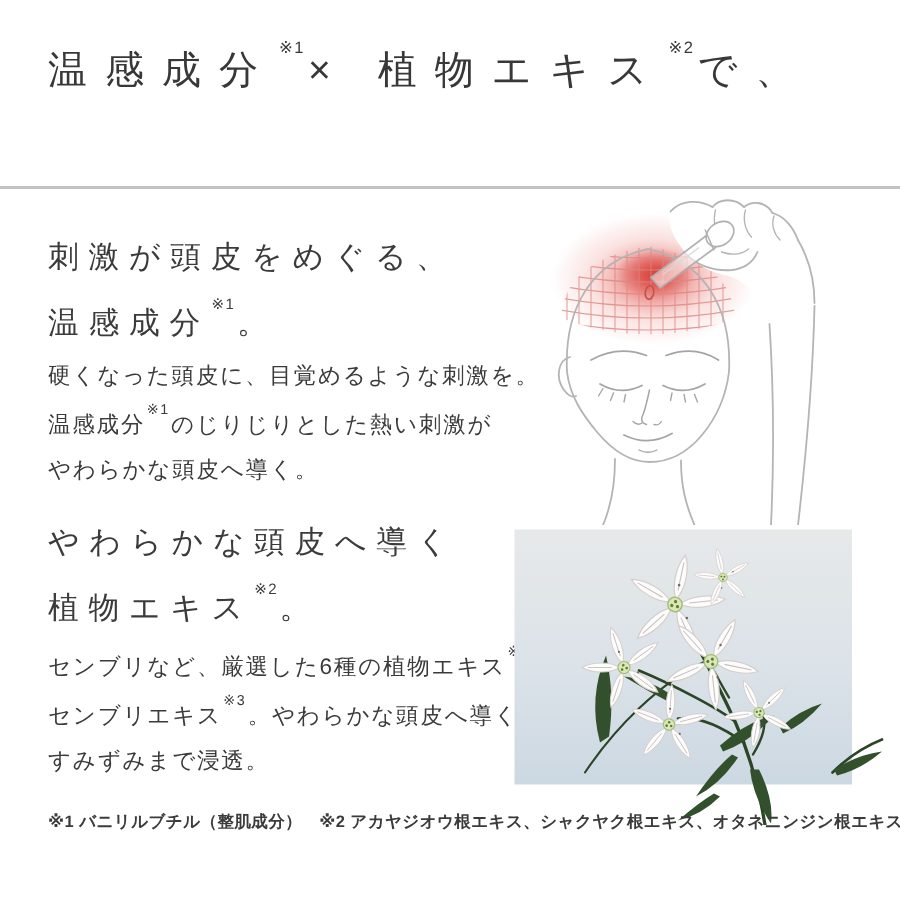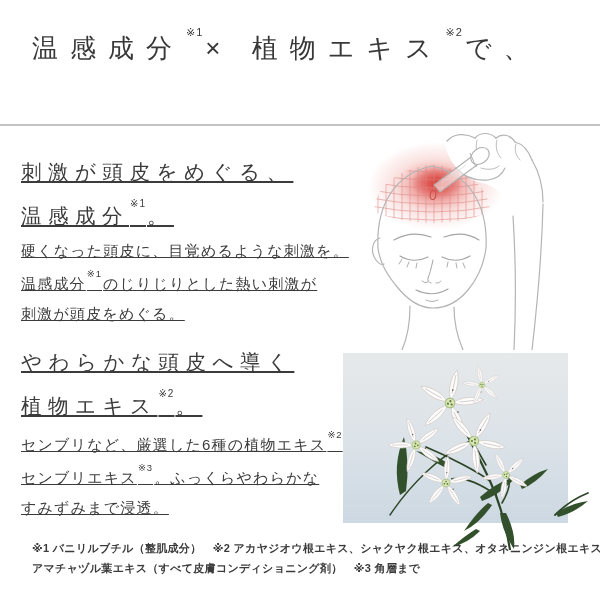--- a/index.html
+++ b/index.html
@@ -2,21 +2,21 @@
 <html><head>
 <meta charset="utf-8">
 <style>
   html,body{margin:0;padding:0;background:#fff;}
   .page{position:relative;width:600px;height:600px;background:#ffffff;overflow:hidden;
         font-family:"Liberation Sans","DejaVu Sans",sans-serif;color:#3b3b3b;}
   .headline{position:absolute;left:32px;top:22px;font-size:26px;font-weight:500;
             letter-spacing:12px;line-height:43px;white-space:nowrap;color:#383838;}
   .sup{font-size:11px;letter-spacing:1px;position:relative;top:-11px;margin:0 2px;}
   .divider{position:absolute;left:0;top:124px;width:600px;height:2px;background:#c2c2c2;}
-  .sec{position:absolute;left:21px;width:305px;text-decoration:underline;}
+  .sec{position:absolute;left:32px;width:305px;}
   .sec1{top:152px;} .sec2{top:342px;}
   .sec-h{font-size:20.5px;font-weight:500;letter-spacing:6.5px;line-height:40px;white-space:nowrap;}
   .sec-h .sup{font-size:10px;top:-8px;margin:0 1px;}
   .sec-b{margin-top:0;font-size:15px;font-weight:500;letter-spacing:1.2px;line-height:29.5px;white-space:nowrap;}
   .sec-b .sup{font-size:9.5px;top:-6px;margin:0 1px;}
   .foot{position:absolute;left:32px;top:538px;width:552px;font-size:11px;font-weight:700;
         letter-spacing:0.3px;line-height:20px;white-space:nowrap;}
   .illu{position:absolute;left:330px;top:128px;width:268px;height:222px;}
   .photo{position:absolute;left:330px;top:345px;width:270px;height:205px;}
 </style>
@@ -32,21 +32,21 @@
   <div class="divider"></div>
 
   <div class="sec sec1">
     <div class="sec-h">
       <div>刺激が頭皮をめぐる、</div>
       <div><span>温感成分</span><sup class="sup">※1</sup><span>。</span></div>
     </div>
     <div class="sec-b">
       <div>硬くなった頭皮に、目覚めるような刺激を。</div>
       <div><span>温感成分</span><sup class="sup">※1</sup><span>のじりじりとした熱い刺激が</span></div>
-      <div>刺激が頭皮をめぐる。</div>
+      <div>やわらかな頭皮へ導く。</div>
     </div>
   </div>
 
   <svg class="illu" viewBox="0 0 268 222" xmlns="http://www.w3.org/2000/svg">
     <defs>
       <radialGradient id="glowBig" cx="50%" cy="50%" r="50%">
         <stop offset="0%" stop-color="#df413c" stop-opacity="0.80"></stop>
         <stop offset="30%" stop-color="#e35f59" stop-opacity="0.60"></stop>
         <stop offset="62%" stop-color="#efa49e" stop-opacity="0.32"></stop>
         <stop offset="100%" stop-color="#efa49e" stop-opacity="0"></stop>
@@ -138,21 +138,21 @@
     <ellipse cx="103" cy="67" rx="2.8" ry="4.5" fill="none" stroke="#c9504a" stroke-width="1.1" transform="rotate(8 103 67)"></ellipse>
   </svg>
 
   <div class="sec sec2">
     <div class="sec-h">
       <div>やわらかな頭皮へ導く</div>
       <div><span>植物エキス</span><sup class="sup">※2</sup><span>。</span></div>
     </div>
     <div class="sec-b">
       <div><span>センブリなど、厳選した6種の植物エキス</span><sup class="sup">※2</sup><span>が</span></div>
-      <div><span>センブリエキス</span><sup class="sup">※3</sup><span>。ふっくらやわらかな</span></div>
+      <div><span>センブリエキス</span><sup class="sup">※3</sup><span>。やわらかな頭皮へ導く</span></div>
       <div>すみずみまで浸透。</div>
     </div>
   </div>
 
   <svg class="photo" viewBox="0 0 270 205" xmlns="http://www.w3.org/2000/svg">
     <defs>
       <linearGradient id="photobg" x1="0" y1="0" x2="0" y2="1">
         <stop offset="0%" stop-color="#e6e9ea"></stop>
         <stop offset="55%" stop-color="#dbe2e8"></stop>
         <stop offset="100%" stop-color="#ccd8e2"></stop>
@@ -203,16 +203,15 @@
       <use href="#flower" transform="translate(86,100) rotate(-18)"></use>
       <use href="#flower" transform="translate(144,96) rotate(30) scale(1.15)"></use>
       <use href="#flower" transform="translate(116,138) rotate(4) scale(0.95)"></use>
       <use href="#flower" transform="translate(176,130) rotate(46) scale(0.85)"></use>
       <use href="#flower" transform="translate(152,40) rotate(60) scale(0.7)"></use>
     </g>
   </svg>
 
   <div class="foot">
     <div>※1 バニリルブチル（整肌成分）　※2 アカヤジオウ根エキス、シャクヤク根エキス、オタネニンジン根エキス、センブリエキス、ローズマリー葉エキス、</div>
-    <div>アマチャヅル葉エキス（すべて皮膚コンディショニング剤）　※3 角層まで</div>
   </div>
 
 </div>
 
 </body></html>

